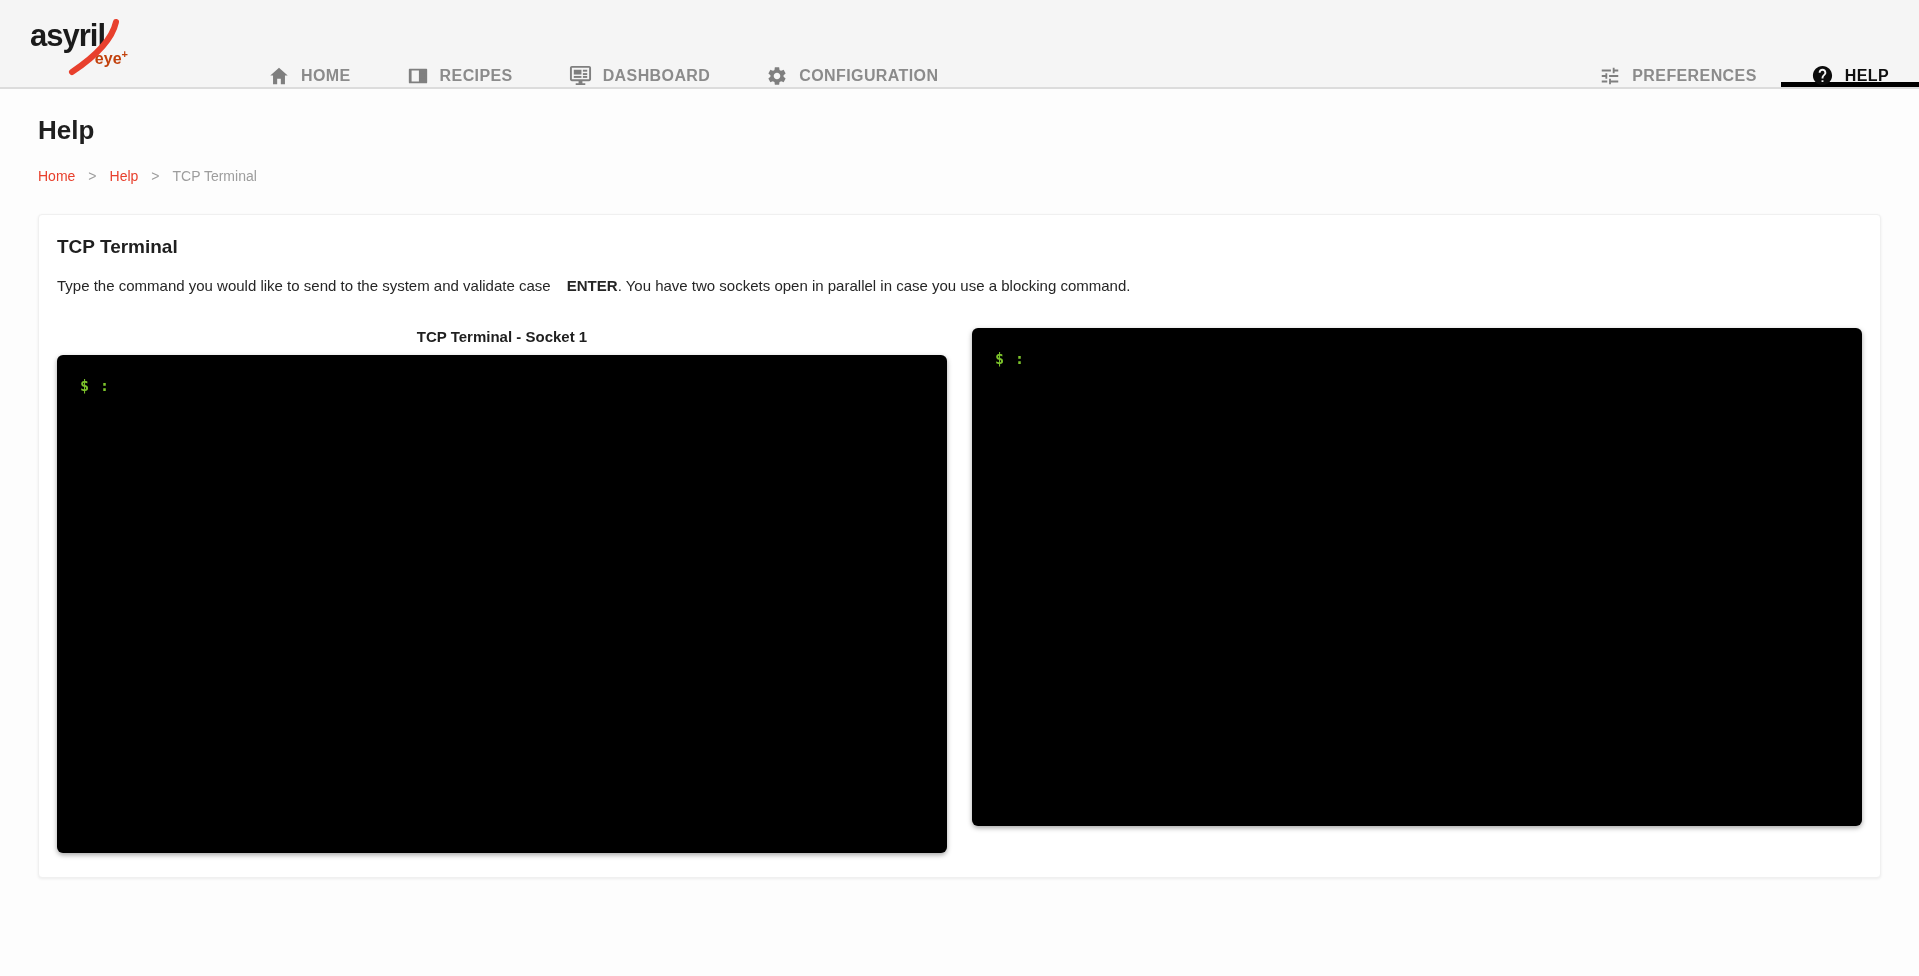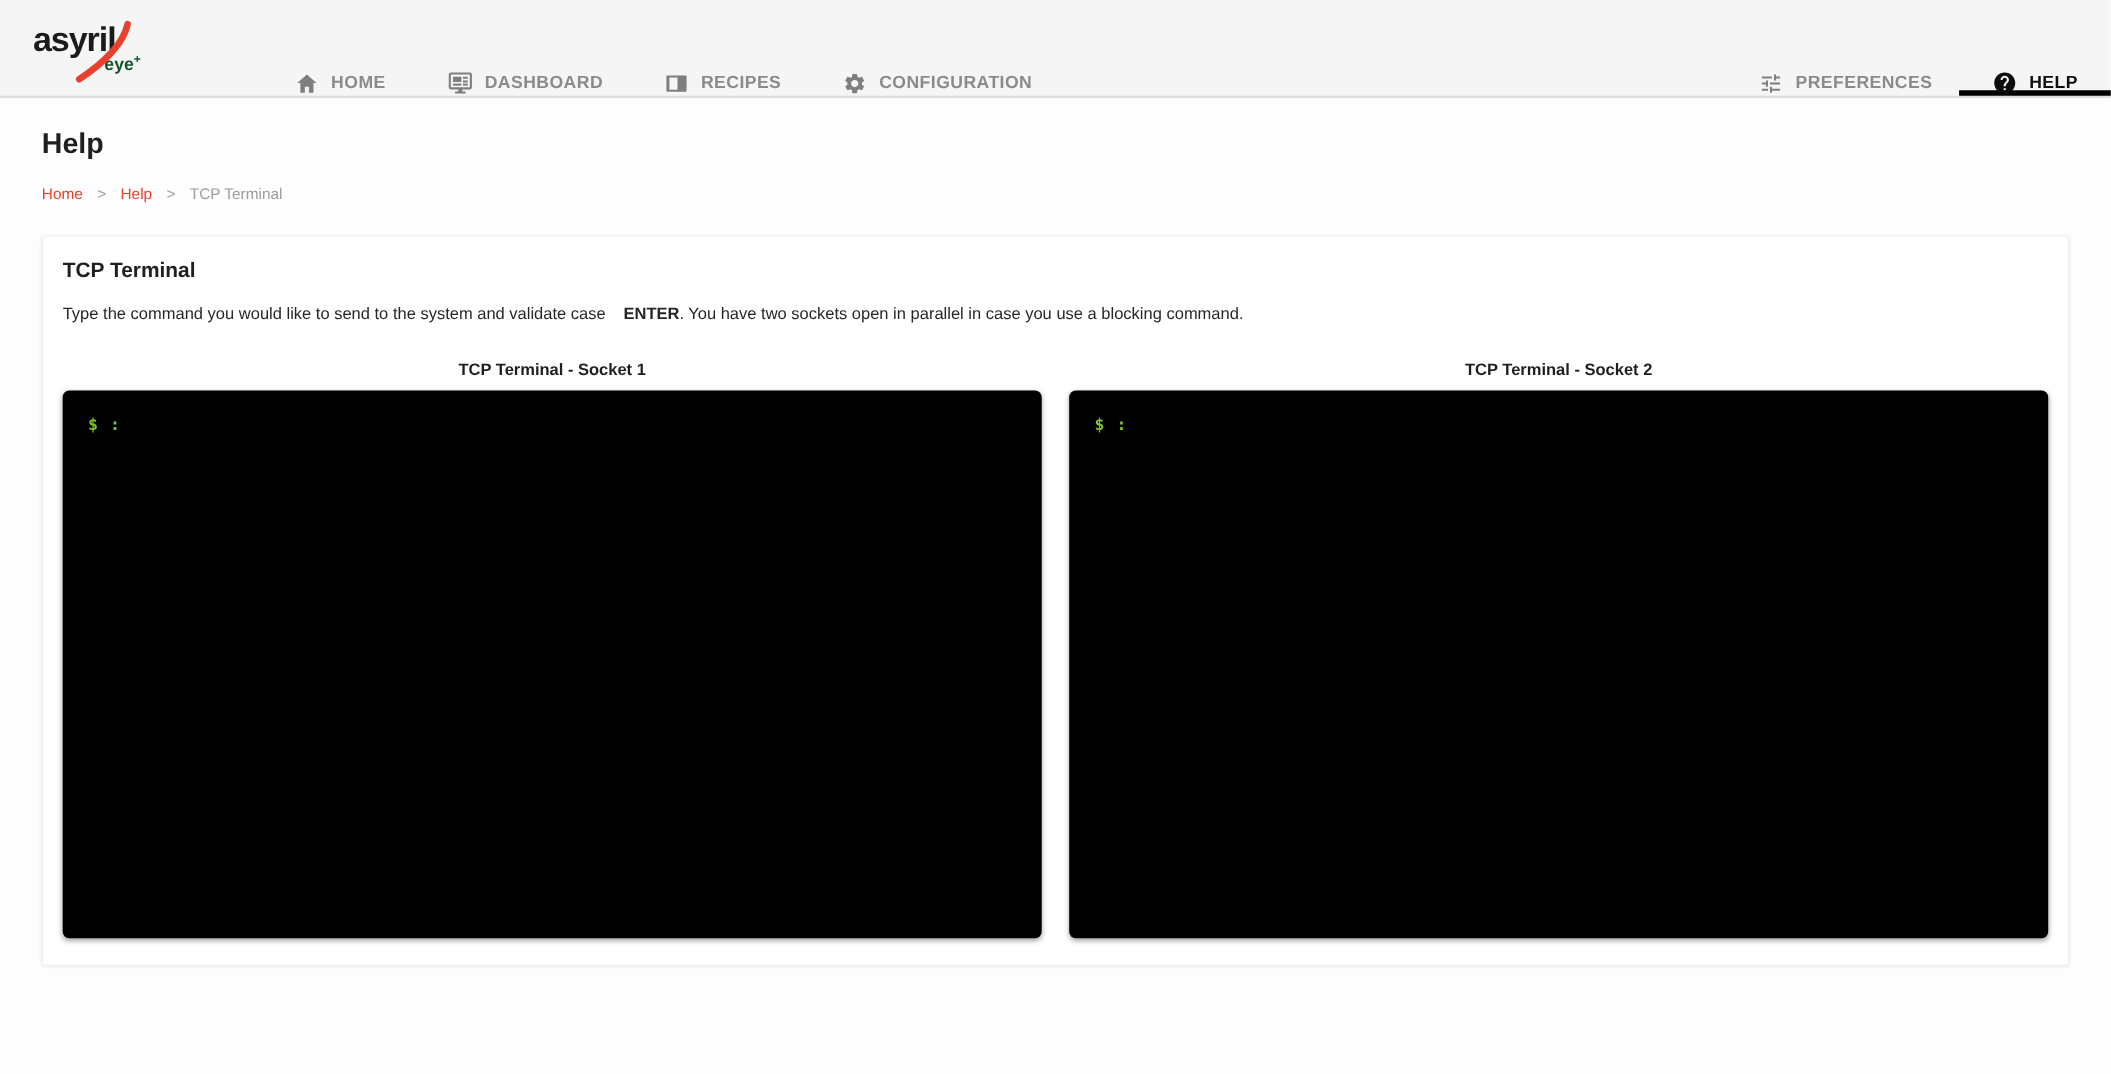--- a/index.html
+++ b/index.html
@@ -35,21 +35,21 @@
   }
   .logo-swoosh {
     position: absolute;
     left: 0; top: -6px;
     pointer-events: none;
   }
   .logo-sub {
     text-align: right;
     font-size: 16px;
     font-weight: 700;
-    color: #14532d;
+    color: #c2410c;
     line-height: 1;
     margin-top: -2px;
     padding-right: 2px;
   }
   .logo-sub sup { font-size: 11px; }
 
   .nav-group { display: flex; align-items: stretch; }
   .nav-left  { margin-left: 138px; gap: 56px; }
   .nav-right { margin-left: auto; margin-top: 40px; }
 
@@ -161,45 +161,45 @@
     <div class="nav-item">
       <span class="nicon">
         <svg width="22" height="22" viewBox="0 0 24 24">
             <path d="M12 3 2.5 11.5 H5.5 V21 H10 v-6 h4 v6 h4.5 V11.5 H21.5 Z"></path>
           </svg>
       </span>
       <span>HOME</span>
     </div>
     <div class="nav-item">
       <span class="nicon">
+        <svg width="22" height="22" viewBox="0 0 24 24">
+          <path d="M21 4H3c-.55 0-1 .45-1 1v14c0 .55.45 1 1 1h18c.55 0 1-.45 1-1V5c0-.55-.45-1-1-1zm-8 14h-8V6h8v12z"></path>
+          <rect x="14.5" y="8" width="5" height="1.8"></rect>
+          <rect x="14.5" y="11.1" width="5" height="1.8"></rect>
+          <rect x="14.5" y="14.2" width="5" height="1.8"></rect>
+        </svg>
+      </span>
+      <span>RECIPES</span>
+    </div>
+    <div class="nav-item">
+      <span class="nicon">
         <svg width="23" height="23" viewBox="0 0 24 24">
           <path d="M21 2H3c-1.1 0-2 .9-2 2v12c0 1.1.9 2 2 2h7v2H7v2h10v-2h-3v-2h7c1.1 0 2-.9 2-2V4c0-1.1-.9-2-2-2zm0 14H3V4h18v12z"></path>
           <rect x="5" y="6" width="8" height="5"></rect>
           <rect x="5" y="12.5" width="8" height="2"></rect>
           <rect x="14.5" y="6" width="4.5" height="2"></rect>
           <rect x="14.5" y="9.5" width="4.5" height="2"></rect>
           <rect x="14.5" y="12.5" width="4.5" height="2"></rect>
         </svg>
       </span>
       <span>DASHBOARD</span>
     </div>
     <div class="nav-item">
       <span class="nicon">
         <svg width="22" height="22" viewBox="0 0 24 24">
-          <path d="M21 4H3c-.55 0-1 .45-1 1v14c0 .55.45 1 1 1h18c.55 0 1-.45 1-1V5c0-.55-.45-1-1-1zm-8 14h-8V6h8v12z"></path>
-          <rect x="14.5" y="8" width="5" height="1.8"></rect>
-          <rect x="14.5" y="11.1" width="5" height="1.8"></rect>
-          <rect x="14.5" y="14.2" width="5" height="1.8"></rect>
-        </svg>
-      </span>
-      <span>RECIPES</span>
-    </div>
-    <div class="nav-item">
-      <span class="nicon">
-        <svg width="22" height="22" viewBox="0 0 24 24">
             <path d="M19.14 12.94c.04-.3.06-.61.06-.94 0-.32-.02-.64-.07-.94l2.03-1.58c.18-.14.23-.41.12-.61l-1.92-3.32c-.12-.22-.37-.29-.59-.22l-2.39.96c-.5-.38-1.03-.7-1.62-.94L14.4 2.81c-.04-.24-.24-.41-.48-.41h-3.84c-.24 0-.43.17-.47.41l-.36 2.54c-.59.24-1.13.57-1.62.94l-2.39-.96c-.22-.08-.47 0-.59.22L2.74 8.87c-.12.21-.08.47.12.61l2.03 1.58c-.05.3-.09.63-.09.94s.02.64.07.94l-2.03 1.58c-.18.14-.23.41-.12.61l1.92 3.32c.12.22.37.29.59.22l2.39-.96c.5.38 1.03.7 1.62.94l.36 2.54c.05.24.24.41.48.41h3.84c.24 0 .44-.17.47-.41l.36-2.54c.59-.24 1.13-.56 1.62-.94l2.39.96c.22.08.47 0 .59-.22l1.92-3.32c.12-.22.07-.47-.12-.61l-2.01-1.58zM12 15.6c-1.98 0-3.6-1.62-3.6-3.6s1.62-3.6 3.6-3.6 3.6 1.62 3.6 3.6-1.62 3.6-3.6 3.6z"></path>
           </svg>
       </span>
       <span>CONFIGURATION</span>
     </div>
   </nav>
 
   <nav class="nav-group nav-right">
     <div class="nav-item">
       <span class="nicon">
@@ -240,21 +240,20 @@
     </div>
 
     <div class="terminals">
       <div class="terminal-col">
         <div class="terminal-title">TCP Terminal - Socket 1</div>
         <div class="terminal">
           <span class="terminal-prompt">$ :</span>
         </div>
       </div>
       <div class="terminal-col">
-        <div class="terminal-title">TCP Terminal - Socket 2</div>
         <div class="terminal">
           <span class="terminal-prompt">$ :</span>
         </div>
       </div>
     </div>
   </section>
 
 </main>
 
 </body></html>

